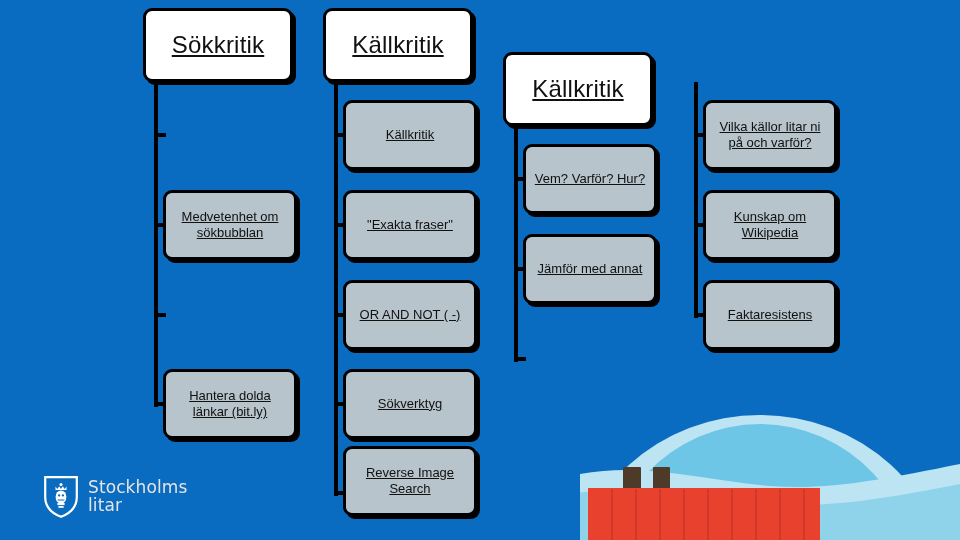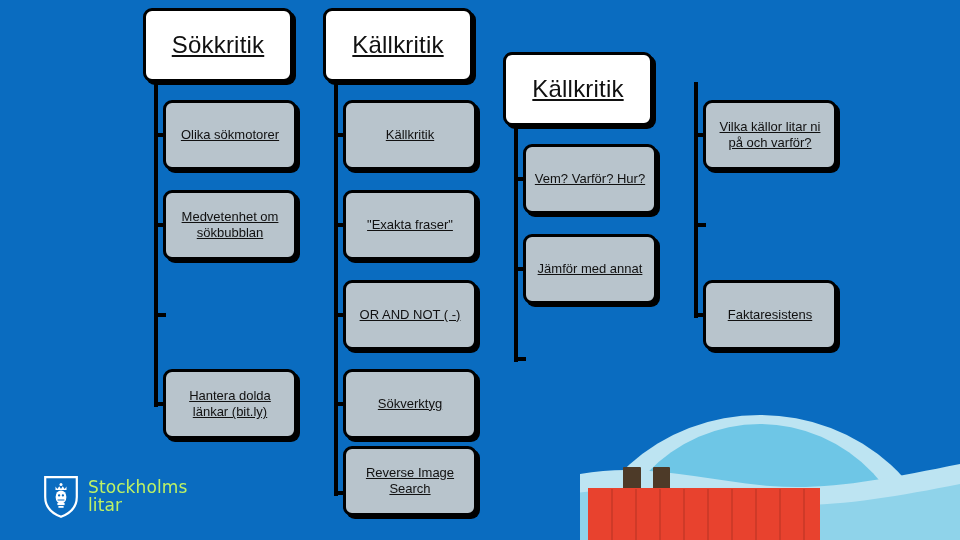--- a/index.html
+++ b/index.html
@@ -39,21 +39,21 @@
     display: flex;
     align-items: center;
     gap: 10px;
   }
   #logo .shield {
     width: 34px;
     height: 42px;
     flex: none;
   }
   #logo .wordmark {
-    color: #bef264;
+    color: #e5e5e5;
     font-size: 17px;
     line-height: 1.04;
     letter-spacing: 0.1px;
     font-family: "DejaVu Sans", sans-serif;
   }
   #logo .wordmark span {
     display: block;
   }
 
   
@@ -172,23 +172,20 @@
     <div class="column col-0">
       <div class="trunk" style="top:82px;height:325px;"></div>
       <div class="stub" style="top:133px;width:12px;"></div>
       <div class="stub" style="top:223px;width:12px;"></div>
       <div class="stub" style="top:313px;width:12px;"></div>
       <div class="stub" style="top:402px;width:12px;"></div>
 
       <div class="node head">
         <span class="label">Sökkritik</span>
       </div>
-      <div class="node child row-0">
-        <span class="label">Olika sökmotorer</span>
-      </div>
       <div class="node child row-1">
         <span class="label">Medvetenhet om sökbubblan</span>
       </div>
       <div class="node child row-3">
         <span class="label">Hantera dolda länkar (bit.ly)</span>
       </div>
     </div>
 
     <div class="column col-1">
       <div class="trunk" style="top:82px;height:414px;"></div>
@@ -236,20 +233,23 @@
     </div>
 
     <div class="column col-3">
       <div class="trunk" style="top:82px;height:236px;"></div>
       <div class="stub" style="top:133px;width:12px;"></div>
       <div class="stub" style="top:223px;width:12px;"></div>
       <div class="stub" style="top:313px;width:12px;"></div>
 
       <div class="node child row-0">
         <span class="label">Vilka källor litar ni på och varför?</span>
+      </div>
+      <div class="node child row-1">
+        <span class="label">Kunskap om Wikipedia</span>
       </div>
       <div class="node child row-2">
         <span class="label">Faktaresistens</span>
       </div>
     </div>
 
   </div>
 
   <div id="logo">
     <svg class="shield" viewBox="0 0 34 42" aria-hidden="true">

